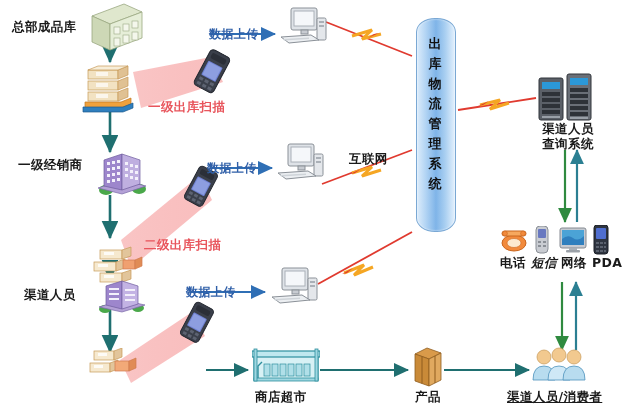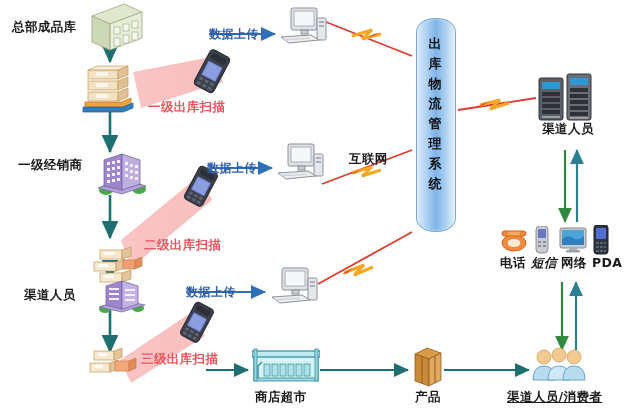--- a/index.html
+++ b/index.html
@@ -483,29 +483,29 @@
     <span>系</span>
     <span>统</span>
   </div>
 
   <div class="lbl" style="left:12px;top:20px;">总部成品库</div>
   <div class="lbl" style="left:18px;top:158px;">一级经销商</div>
   <div class="lbl" style="left:24px;top:288px;">渠道人员</div>
 
   <div class="lbl scan" style="left:148px;top:100px;">一级出库扫描</div>
   <div class="lbl scan" style="left:144px;top:238px;">二级出库扫描</div>
-  <div class="lbl scan" style="left:141px;top:352px;">三级出库扫描</div>
 
   <div class="lbl upload" style="left:209px;top:28px;">数据上传</div>
   <div class="lbl upload" style="left:207px;top:162px;">数据上传</div>
   <div class="lbl upload" style="left:186px;top:286px;">数据上传</div>
 
   <div class="lbl" style="left:349px;top:152px;">互联网</div>
 
   <div class="lbl center" style="left:522px;top:122px;width:92px;">渠道人员</div>
+  <div class="lbl center" style="left:522px;top:137px;width:92px;">查询系统</div>
 
   <div class="lbl" style="left:500px;top:256px;text-align:center;">电话</div>
   <div class="lbl" style="left:531px;top:256px;font-style:italic;">短信</div>
   <div class="lbl" style="left:561px;top:256px;">网络</div>
   <div class="lbl" style="left:592px;top:256px;">PDA</div>
 
   <div class="lbl" style="left:255px;top:390px;">商店超市</div>
   <div class="lbl" style="left:415px;top:390px;">产品</div>
   <div class="lbl" style="left:507px;top:390px;text-decoration:underline;">渠道人员/消费者</div>
 

